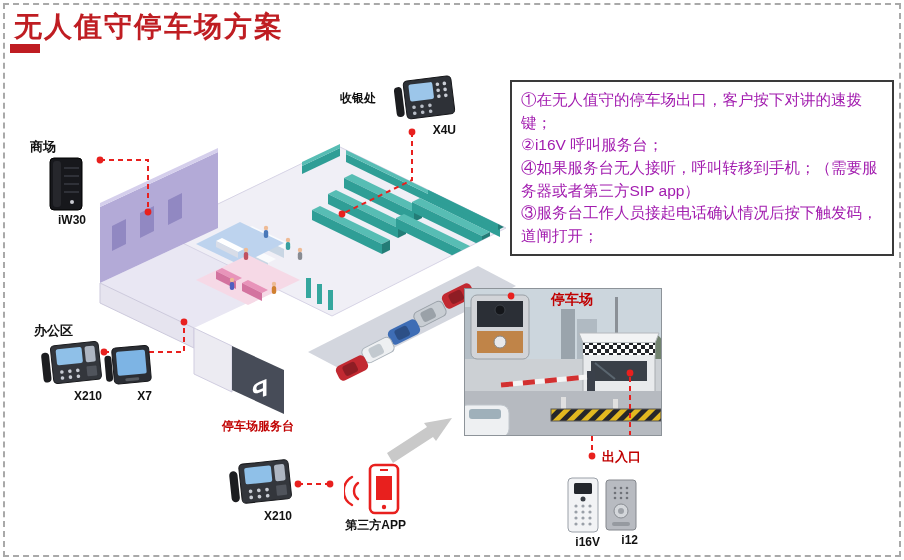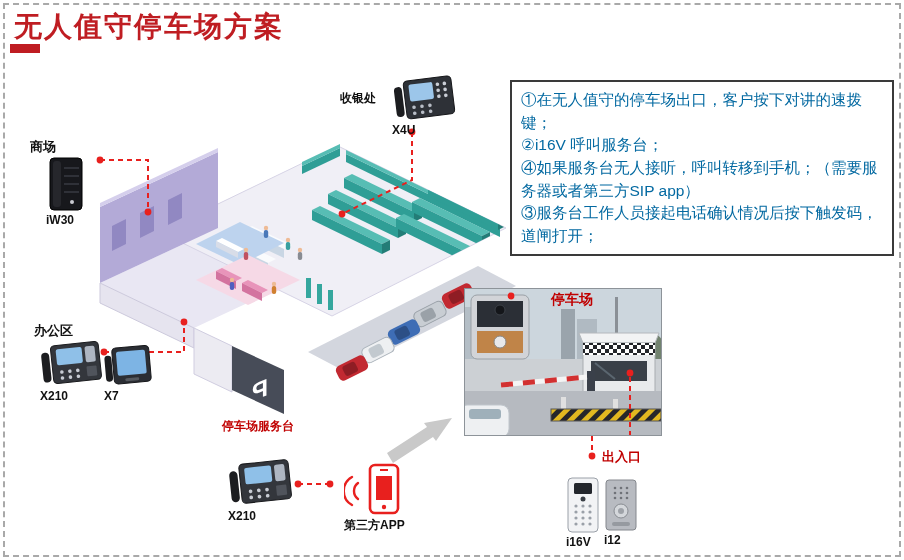--- a/index.html
+++ b/index.html
@@ -2,24 +2,24 @@
 <html><head>
 <meta charset="utf-8">
 <style>
   *{margin:0;padding:0;box-sizing:border-box}
   html,body{width:904px;height:560px;background:#fff;font-family:"Liberation Sans",sans-serif;overflow:hidden}
   .slide{position:relative;width:904px;height:560px;background:#fff}
   .frame{position:absolute;inset:3px;border:2px dashed #a9a9a9;pointer-events:none}
   .abs{position:absolute}
   .title{left:14px;top:8px;font-size:28px;font-weight:bold;color:#bf1d22;font-family:"Liberation Serif",serif;letter-spacing:2px}
   .title-bar{left:10px;top:44px;width:30px;height:9px;background:#bf1d22}
-  .info-box{left:510px;top:80px;width:384px;min-height:172px;border:2px solid #3a3a3a;padding:7px 9px;font-size:15.5px;line-height:1.46;color:#0369a1}
+  .info-box{left:510px;top:80px;width:384px;min-height:172px;border:2px solid #3a3a3a;padding:7px 9px;font-size:15.5px;line-height:1.46;color:#a21caf}
   .lab{font-size:13px;font-weight:600;color:#111;white-space:nowrap}
   .red-lab{font-size:13px;font-weight:bold;color:#c00000;white-space:nowrap}
-  .dev{position:absolute;text-align:left}
+  .dev{position:absolute;text-align:right}
   .model{font-size:12px;font-weight:bold;color:#111;margin-top:1px}
   .photo{left:464px;top:288px;width:198px;height:148px;border:1px solid #8d9399;background:#7dd3fc}
   .photo-label{position:absolute;left:86px;top:2px;font-size:14px;font-weight:bold;color:#c00000}
   svg{display:block}
 </style>
 </head>
 <body>
 
 <div class="slide">
 

